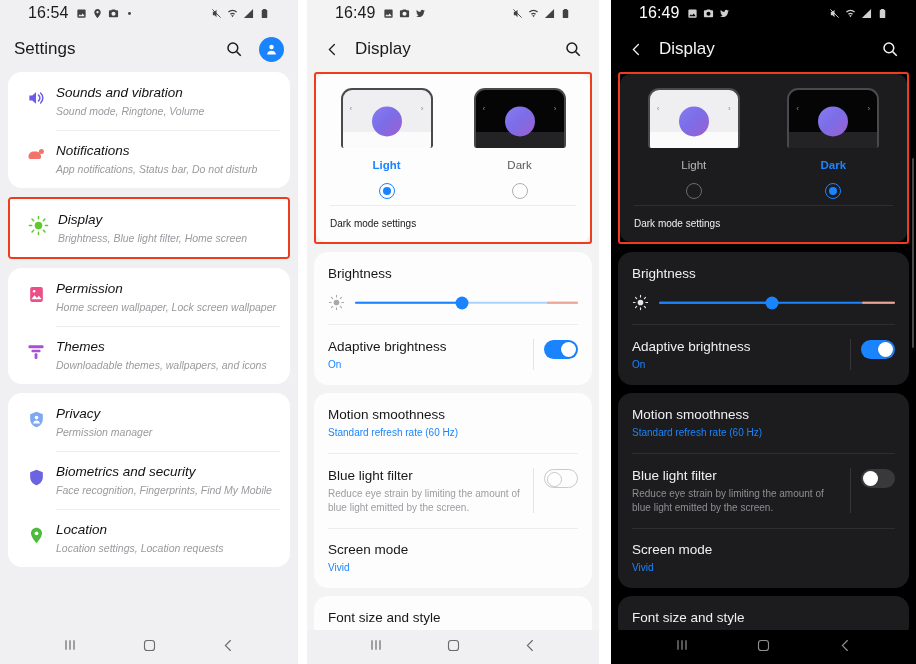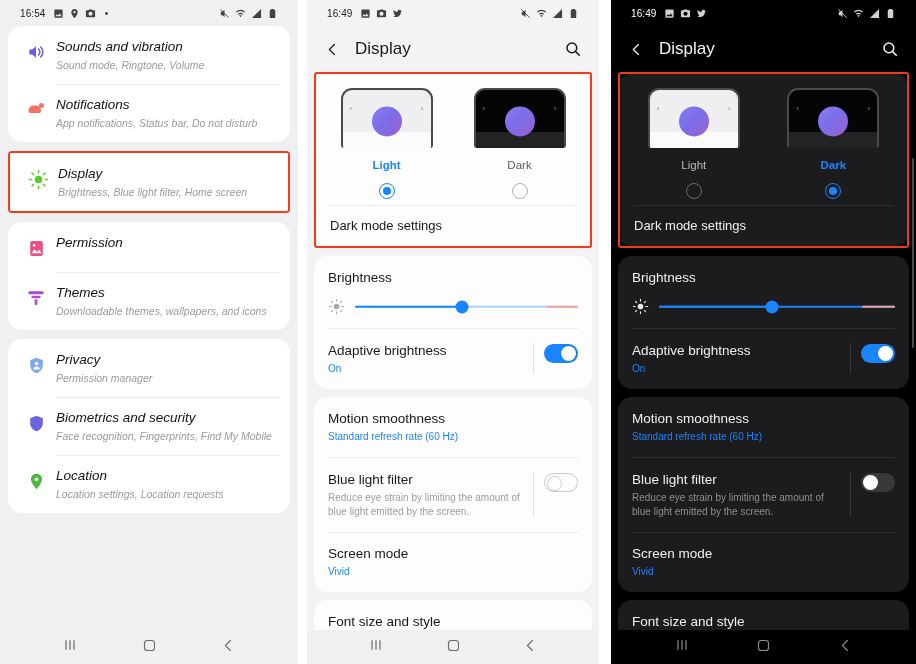--- a/index.html
+++ b/index.html
@@ -27,22 +27,22 @@
   .gap { width: 9px; background: #ffffff; height: 664px; }
   .panel.p2 { width: 292px; background: #f3f3f4; }
   .gap2 { width: 12px; background: #ffffff; height: 664px; }
   .panel.p3 { width: 305px; background: #000000; }
 
   
   .statusbar {
     height: 26px;
     display: flex;
     align-items: center;
-    padding: 0 20px;
-    font-size: 10px;
+    padding: 0 28px;
+    font-size: 16px;
     flex: 0 0 auto;
   }
   .sb-time { font-weight: 400; letter-spacing: .1px; }
   .sb-left-icons { display: flex; align-items: center; gap: 5px; margin-left: 7px; }
   .sb-right { margin-left: auto; display: flex; align-items: center; gap: 5px; }
   .sb-ico { width: 11px; height: 11px; display: inline-block; opacity: .82; }
   .light .statusbar { color: #1c1c1e; }
   .dark .statusbar { color: #ffffff; }
 
   
@@ -147,21 +147,21 @@
     margin-top: 12px;
     display: flex; align-items: center; justify-content: center;
   }
   .radio.off { border: 1.6px solid #b0b0b5; }
   .dark .radio.off { border-color: #6b6b70; }
   .radio.on { border: 1.6px solid #1a84ff; }
   .radio.on::after { content:""; width: 8px; height: 8px; border-radius: 50%; background: #1a84ff; }
 
   .dms-row {
     padding: 13px 14px 13px 14px;
-    font-size: 13px;
+    font-size: 10px;
     position: relative;
   }
   .dms-row::before {
     content: ""; position: absolute; left: 14px; right: 14px; top: 0;
     height: 1px;
   }
   .light .dms-row { color: #17171a; }
   .light .dms-row::before { background: #ececee; }
   .dark .dms-row { color: #f0f0f2; }
   .dark .dms-row::before { background: #2e2e31; }
@@ -272,20 +272,36 @@
           </svg>
         <svg class="sb-ico" viewBox="0 0 24 24" fill="currentColor">
             <path d="M2 22h20V2z"></path>
           </svg>
         <svg class="sb-ico" viewBox="0 0 24 24" fill="currentColor">
             <path d="M16 4h-1V2H9v2H8a2 2 0 0 0-2 2v14a2 2 0 0 0 2 2h8a2 2 0 0 0 2-2V6a2 2 0 0 0-2-2z"></path>
           </svg>
       </span>
     </div>
 
+    <div class="appbar">
+      <span class="title">Settings</span>
+      <span class="spacer"></span>
+      <span class="icon-btn">
+        <svg width="18" height="18" viewBox="0 0 24 24" fill="none" stroke="#1c1c1e" stroke-width="2">
+            <circle cx="10.5" cy="10.5" r="6.5"></circle>
+            <path d="M15.5 15.5L21 21"></path>
+          </svg>
+      </span>
+      <span class="avatar-btn">
+        <svg width="15" height="15" viewBox="0 0 24 24" fill="#ffffff">
+            <circle cx="12" cy="8" r="3.6"></circle>
+            <path d="M5 20c0-3.9 3.1-6 7-6s7 2.1 7 6z"></path>
+          </svg>
+      </span>
+    </div>
 
     <div class="list-scroll">
 
       <div class="card">
         <div class="row">
           <span class="row-ico">
             <svg width="20" height="20" viewBox="0 0 24 24" fill="#6b5ce7">
                 <path d="M4 9v6h3.5L12 19V5L7.5 9H4z"></path>
                 <path d="M15 8.5a4.5 4.5 0 0 1 0 7" stroke="#6b5ce7" stroke-width="1.8" fill="none" stroke-linecap="round"></path>
                 <path d="M17.5 6a8 8 0 0 1 0 12" stroke="#6b5ce7" stroke-width="1.8" fill="none" stroke-linecap="round"></path>
@@ -333,20 +349,21 @@
         <div class="row">
           <span class="row-ico">
             <svg width="19" height="19" viewBox="0 0 24 24">
                 <rect x="4" y="2.5" width="16" height="19" rx="2.5" fill="#ec4f87"></rect>
                 <circle cx="9" cy="8" r="1.6" fill="#ffffff"></circle>
                 <path d="M5.5 18l4-5 3 3.5 2.5-3 3.5 4.5z" fill="#ffffff"></path>
               </svg>
           </span>
           <span class="row-txt">
             <span class="row-title">Permission</span><br>
+            <span class="row-sub">Home screen wallpaper, Lock screen wallpaper</span>
           </span>
         </div>
         <div class="row">
           <span class="row-ico">
             <svg width="20" height="20" viewBox="0 0 24 24" fill="#a84fd6">
                 <rect x="3" y="4" width="18" height="3.6" rx="1.2"></rect>
                 <rect x="6.5" y="9.2" width="11" height="3" rx="1.2"></rect>
                 <rect x="10.3" y="13.5" width="3.4" height="7" rx="1.3"></rect>
               </svg>
           </span>

